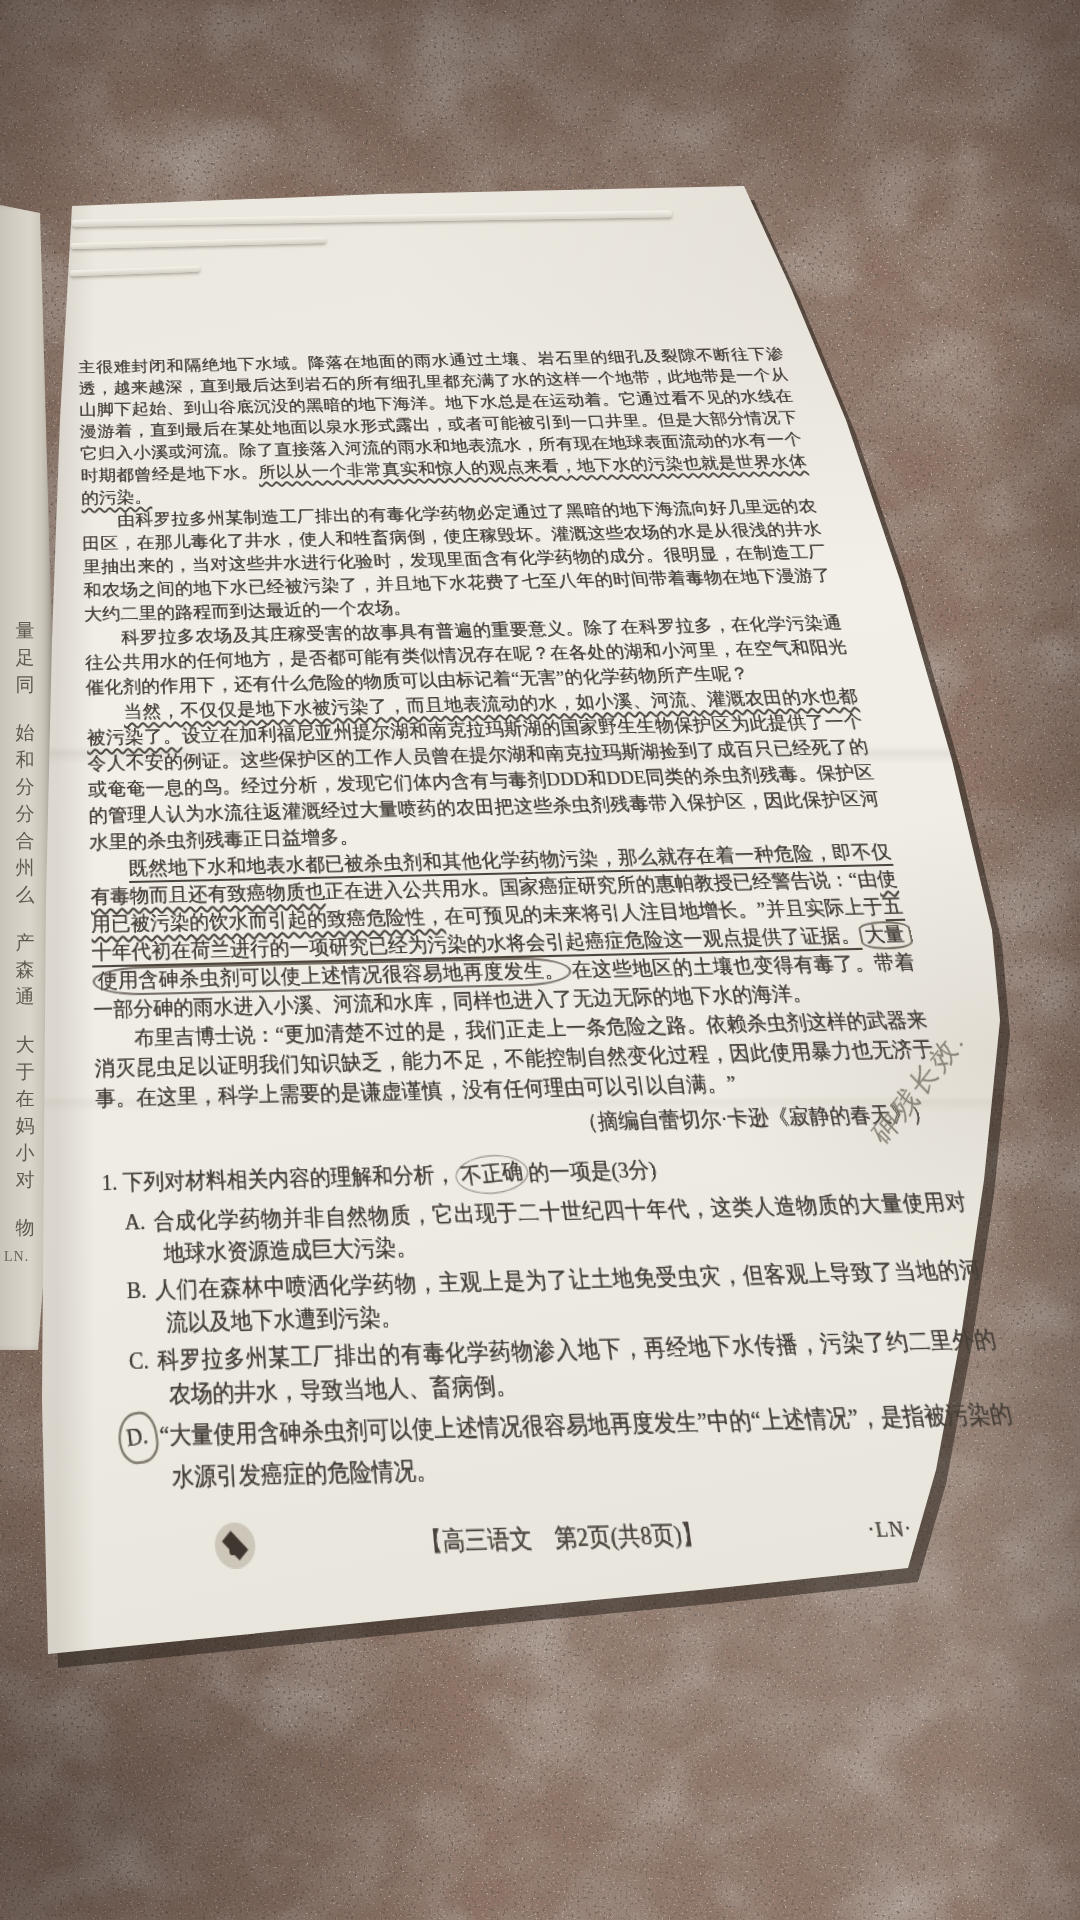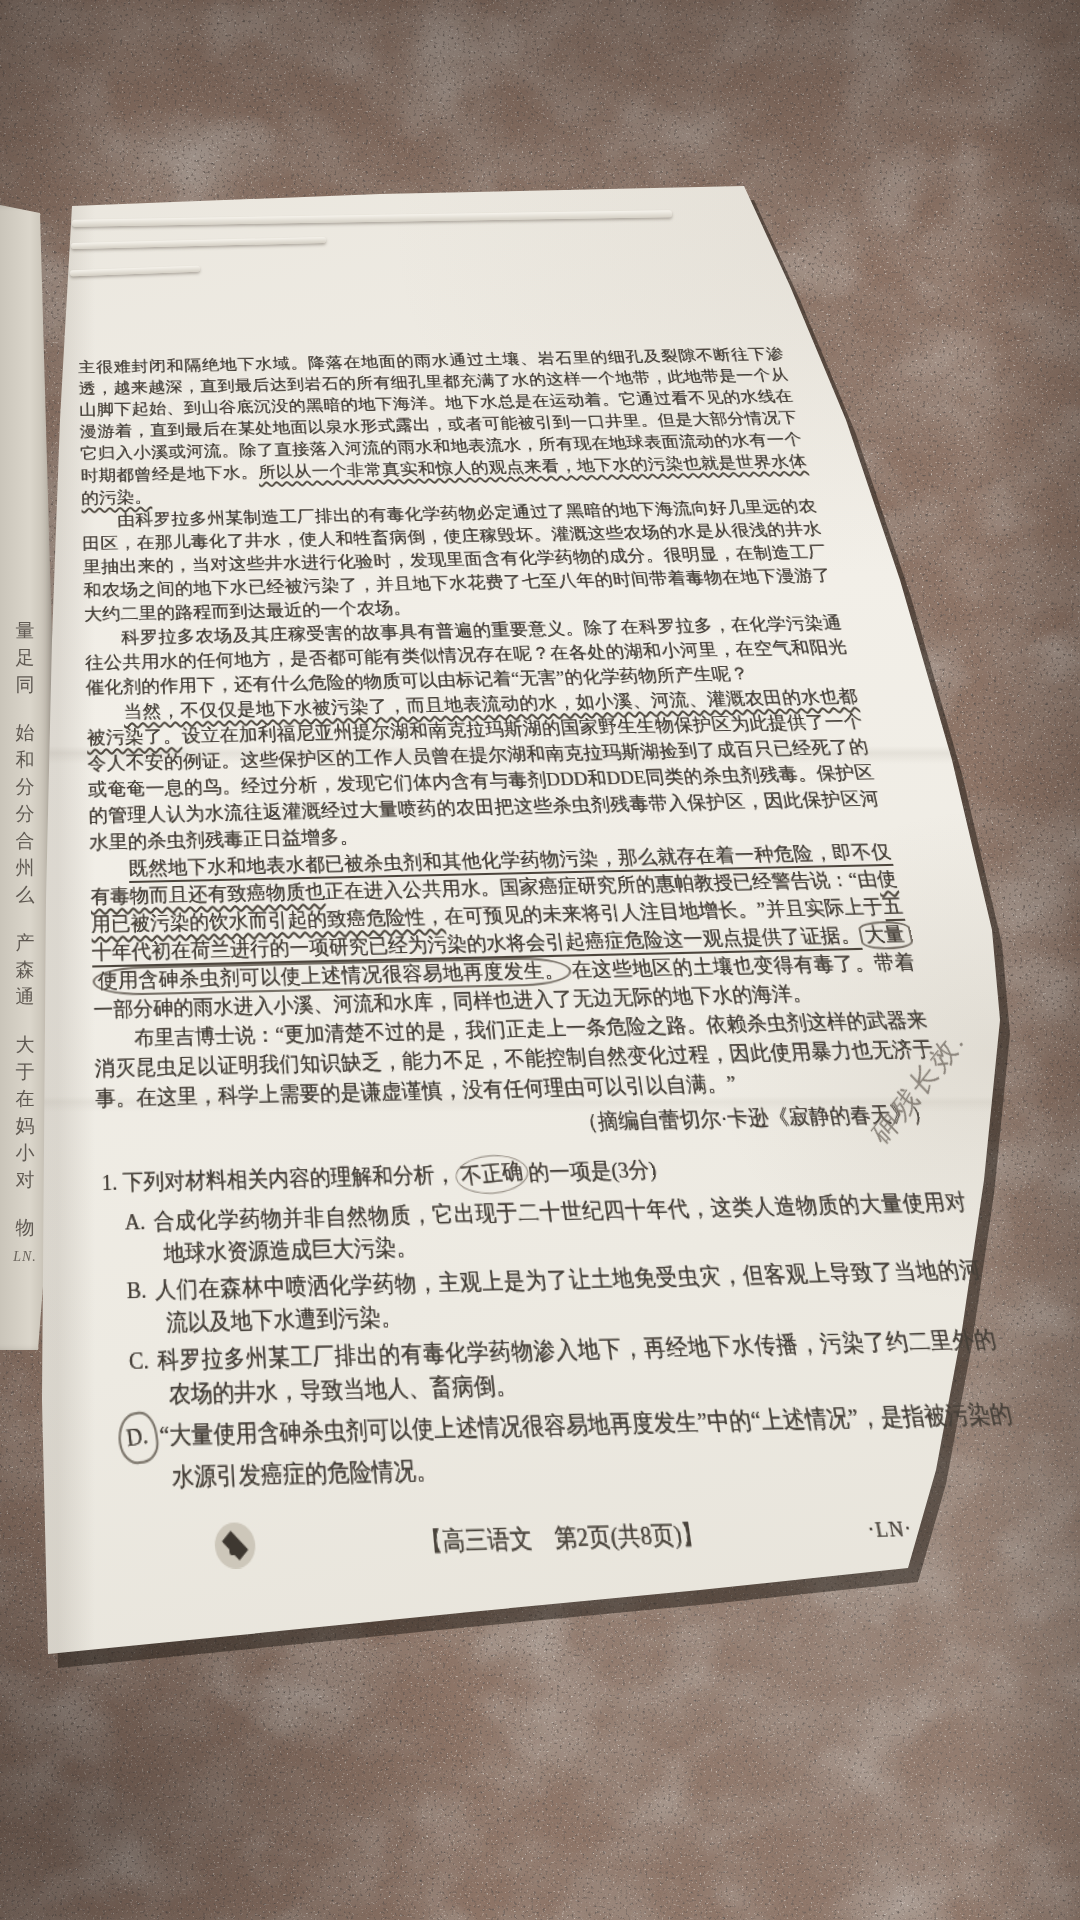--- a/index.html
+++ b/index.html
@@ -14,21 +14,21 @@
       linear-gradient(to right, rgba(35,28,24,.18), transparent 12%),
       linear-gradient(to left, rgba(35,28,24,.22), transparent 10%);}
   
   #strip{position:absolute;left:0;top:205px;width:54px;height:1145px;z-index:2;
     background:linear-gradient(to right,#cac5ba,#dbd6cb 55%,#beb8ac);
     clip-path:polygon(0 0,40px 8px,52px 38%,47px 90%,38px 100%,0 100%);
     box-shadow:inset -7px 0 9px -4px rgba(40,32,25,.45);}
   #strip-chars{position:absolute;left:4px;top:412px;width:42px;}
   .schar{height:27px;line-height:27px;font-size:19px;color:#5f5952;text-align:center;}
   .sgap{height:21px;}
-  .scode{margin-top:8px;font-size:14px;color:#6a645c;text-align:center;letter-spacing:1px;font-style:italic;}
+  .scode{margin-top:8px;font-size:14px;color:#6a645c;letter-spacing:1px;}
   
   .paper-shadow{position:absolute;inset:0;z-index:2;transform:translate(10px,14px);
     background:rgba(30,23,18,.5);filter:blur(13px);
     clip-path:polygon(72px 206px,380px 194px,744px 186px,790px 286px,846px 420px,900px 580px,
       952px 760px,992px 930px,1000px 1020px,984px 1180px,962px 1330px,936px 1470px,908px 1568px,
       700px 1590px,470px 1612px,230px 1636px,48px 1654px,42px 1400px,44px 1150px,46px 900px,
       52px 640px,60px 420px);}
   .paper{position:absolute;inset:0;z-index:3;
     background:linear-gradient(168deg,#e8e4db,#f2efe8 35%,#edeae2 65%,#e3dfd5);
     clip-path:polygon(72px 206px,380px 194px,744px 186px,790px 286px,846px 420px,900px 580px,

